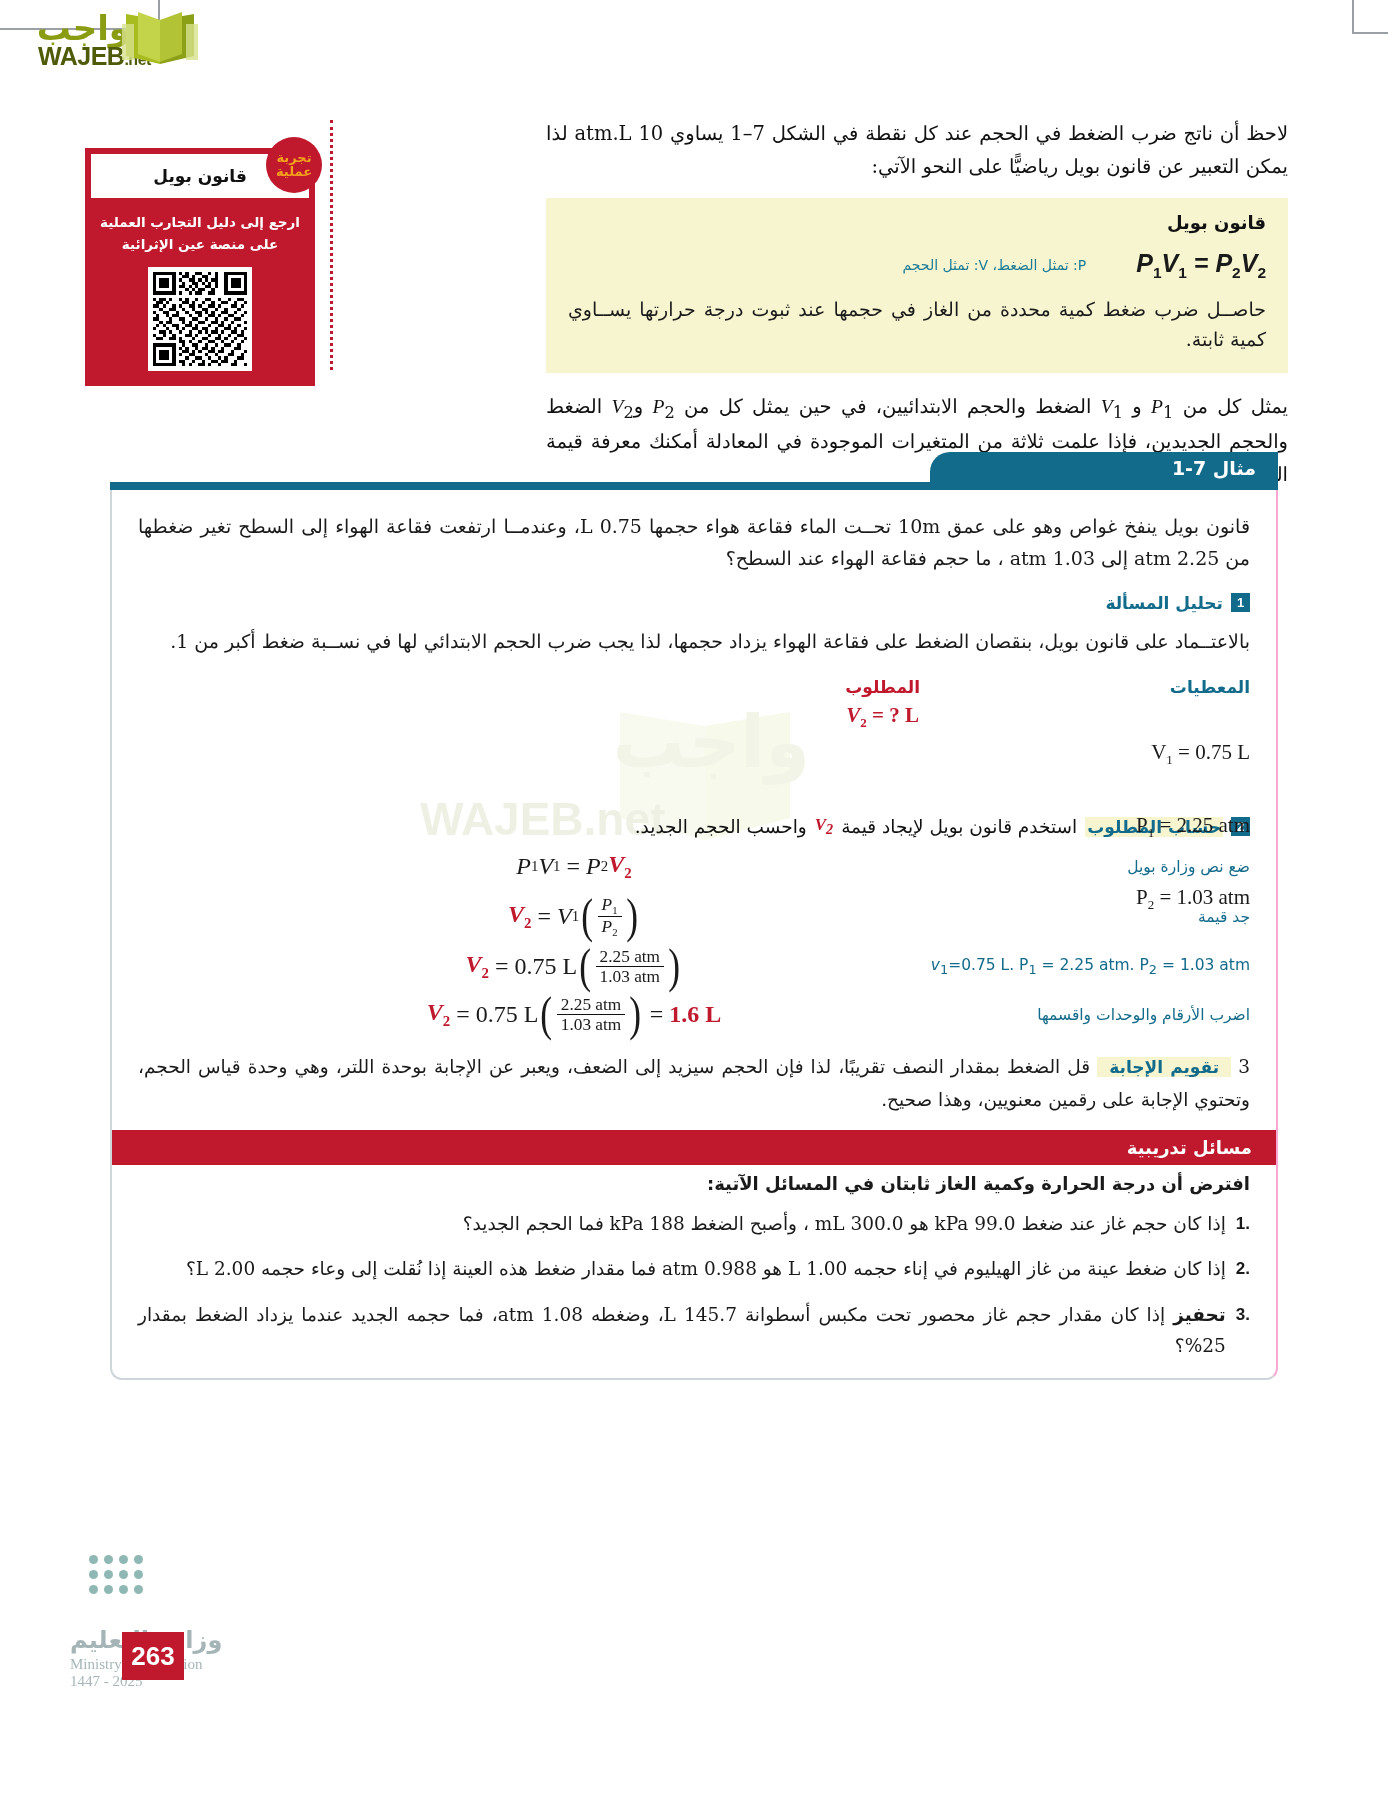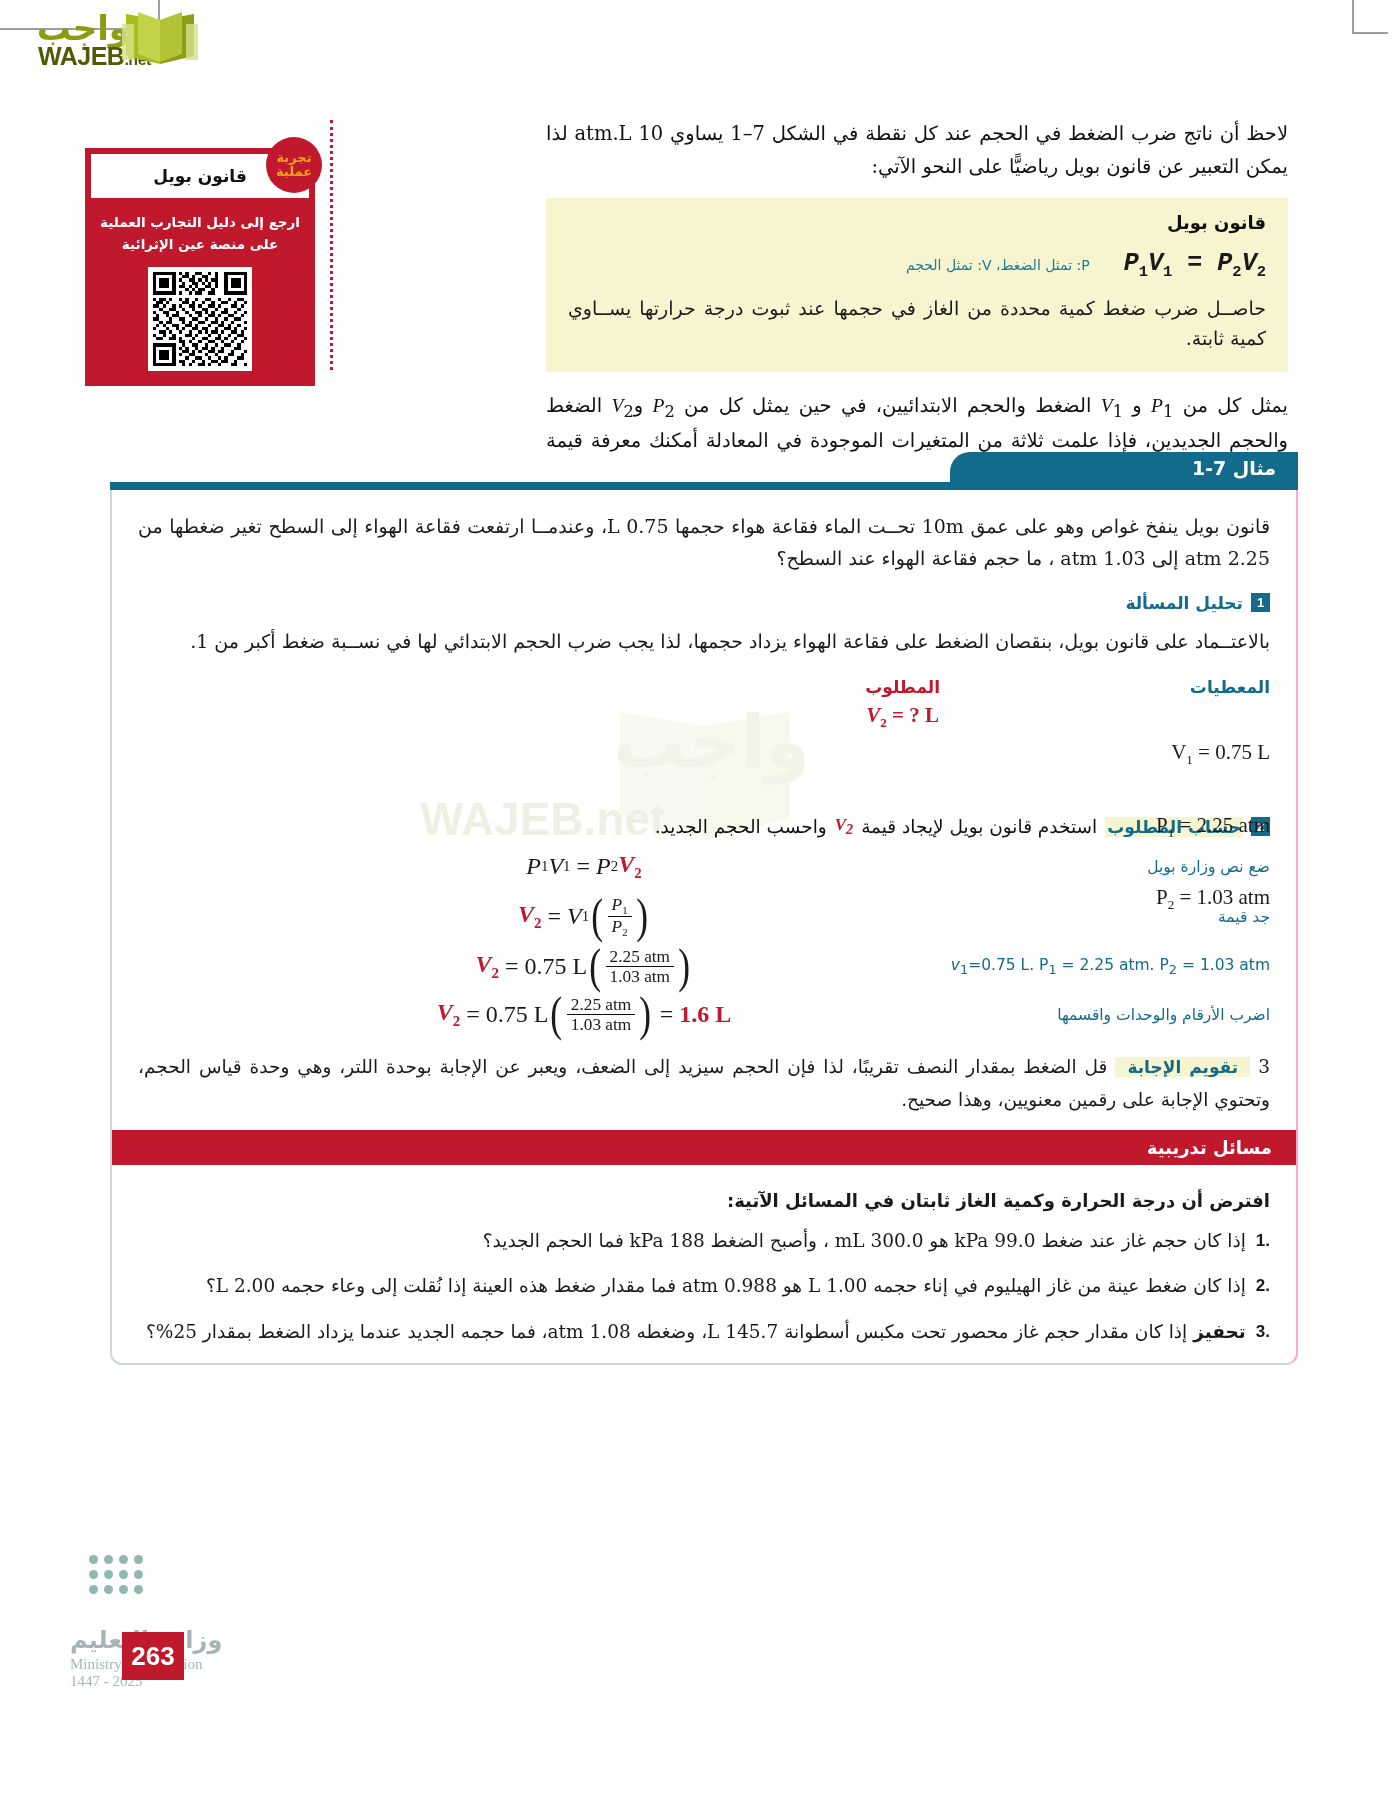--- a/index.html
+++ b/index.html
@@ -214,46 +214,47 @@
     margin-bottom: 16px;
   }
   .law-eq-row {
     display: flex;
     align-items: center;
     justify-content: flex-start;
     gap: 34px;
     margin-bottom: 12px;
   }
   .law-eq {
-    font-family: Liberation Mono, monospace;
+    font-family: Liberation Sans, sans-serif;
     font-size: 25px;
     font-weight: bold;
     font-style: italic;
     direction: ltr;
     white-space: nowrap;
+    margin-left: 16px;
   }
   .law-eq sub { font-size: 0.62em; font-style: normal; font-weight: bold; }
   .law-note {
     color: #1b7a96;
     font-family: "DejaVu Sans", sans-serif;
     font-size: 14px;
     white-space: nowrap;
   }
   .law-text {
     font-size: 19px;
     line-height: 1.62;
     text-align: justify;
     font-family: "DejaVu Serif", serif;
   }
 
   
   .ex-wrap {
     position: absolute;
     left: 110px;
-    right: 98px;
+    right: 118px;
     top: 452px;
   }
   .ex-header {
     position: relative;
     height: 38px;
   }
   .ex-header .tealbar {
     position: absolute;
     right: 0;
     top: 0;
@@ -454,21 +455,21 @@
     background: #c0182c;
     color: #fff;
     font-family: "DejaVu Sans", sans-serif;
     font-weight: bold;
     font-size: 18px;
     padding: 7px 24px 7px 10px;
     margin-right: -26px;
     margin-left: -26px;
   }
   .pp-lead {
-    margin-top: 25px;
+    margin-top: 8px;
     font-family: "DejaVu Sans", sans-serif;
     font-weight: bold;
     font-size: 18px;
   }
   .pp-item {
     margin-top: 14px;
     font-size: 18.5px;
     line-height: 1.7;
     text-align: justify;
     display: flex;

